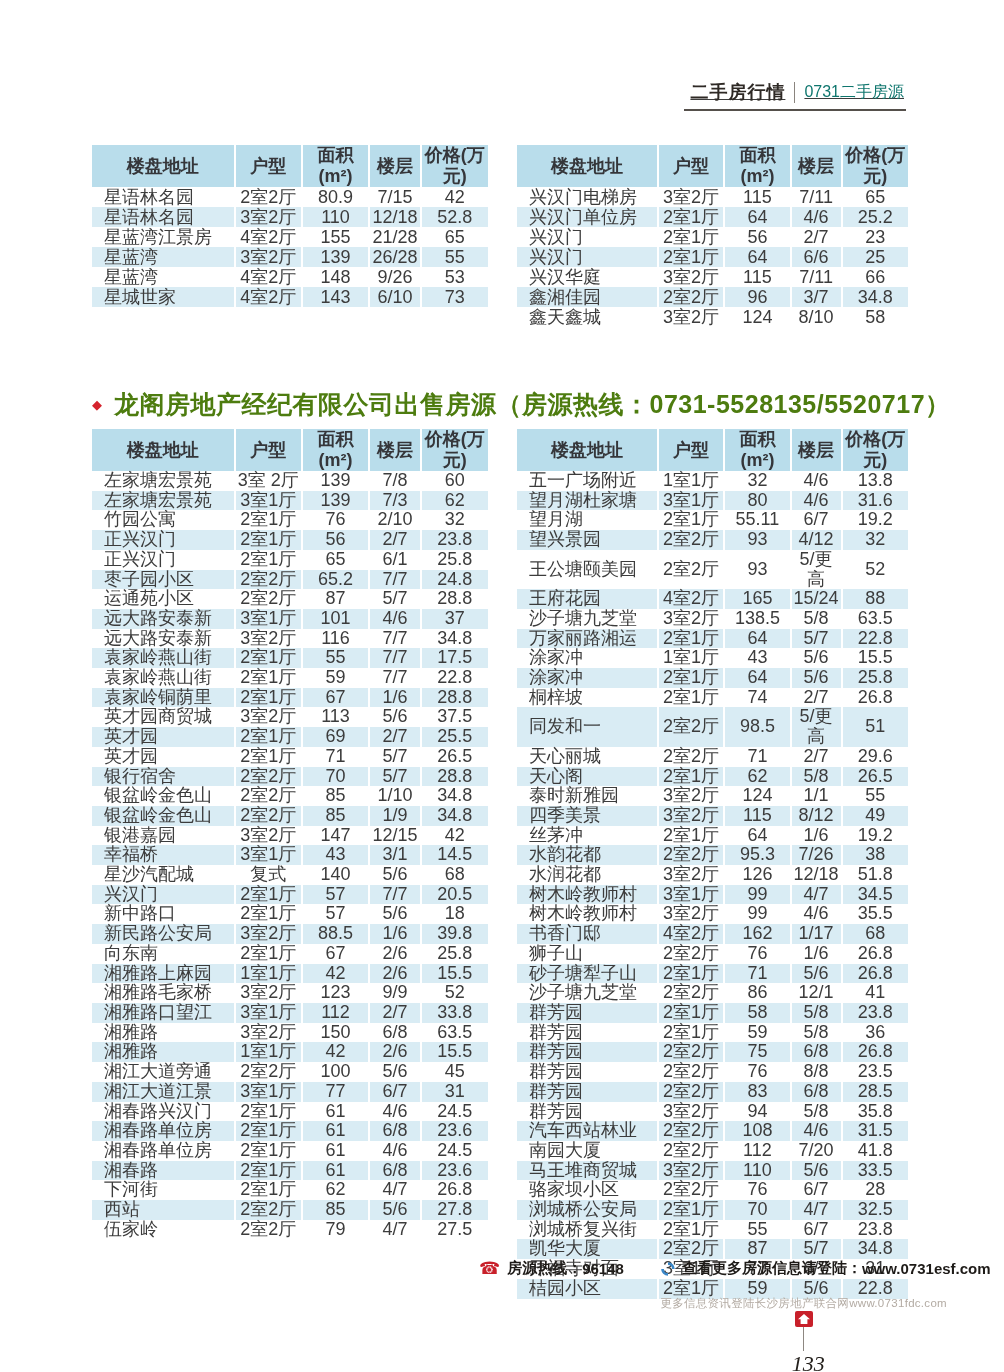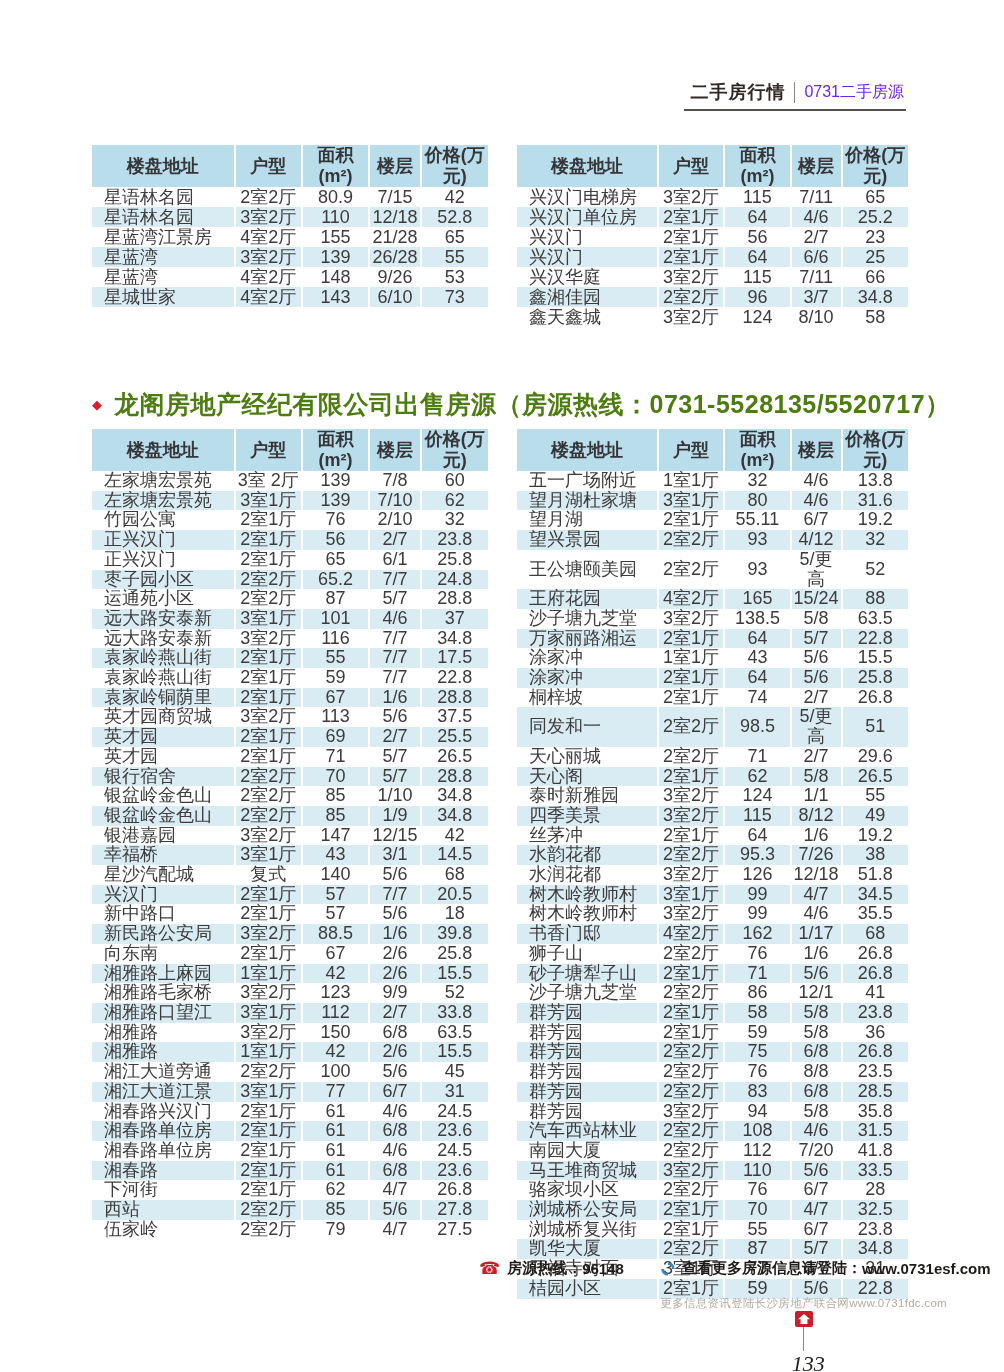--- a/index.html
+++ b/index.html
@@ -4,24 +4,24 @@
 <style>
   html,body{margin:0;padding:0;}
   body{
     width:1004px;height:1372px;position:relative;background:#ffffff;
     font-family:"Liberation Sans","DejaVu Sans",sans-serif;color:#3c3c3c;
     overflow:hidden;
   }
   
   .page-header{
     position:absolute;top:80px;right:98px;display:flex;align-items:center;
-    border-bottom:2px solid #55504b;padding:0 2px 5px 6px;
+    border-bottom:2px solid #55504b;padding:0 2px 5px 6px;text-decoration:underline;
   }
   .page-header .title{font-size:18px;font-weight:bold;color:#2e2925;letter-spacing:1px;}
-  .page-header .subtitle{font-size:16px;color:#6d28d9;border-left:1px solid #8a847e;margin-left:9px;padding-left:9px;}
+  .page-header .subtitle{font-size:16px;color:#0f766e;border-left:1px solid #8a847e;margin-left:9px;padding-left:9px;}
   
   .tbl-wrap{position:absolute;}
   table.listing{width:100%;border-collapse:collapse;table-layout:fixed;font-size:18px;color:#3c3c3c;}
   table.listing th{
     background:#b9ddeb;font-weight:bold;height:21px;line-height:21px;
     padding:0;text-align:center;color:#35363a;
   }
   table.listing td{height:20px;line-height:20px;padding:0;text-align:center;}
   table.listing.dense td{height:19.7px;line-height:19.7px;}
   table.listing tbody tr:nth-child(even) td{background:#d9ecf4;}
@@ -215,21 +215,21 @@
           <td>左家塘宏景苑</td>
           <td>3室 2厅</td>
           <td>139</td>
           <td>7/8</td>
           <td>60</td>
         </tr>
         <tr>
           <td>左家塘宏景苑</td>
           <td>3室1厅</td>
           <td>139</td>
-          <td>7/10</td>
+          <td>7/3</td>
           <td>62</td>
         </tr>
         <tr>
           <td>竹园公寓</td>
           <td>2室1厅</td>
           <td>76</td>
           <td>2/10</td>
           <td>32</td>
         </tr>
         <tr>

